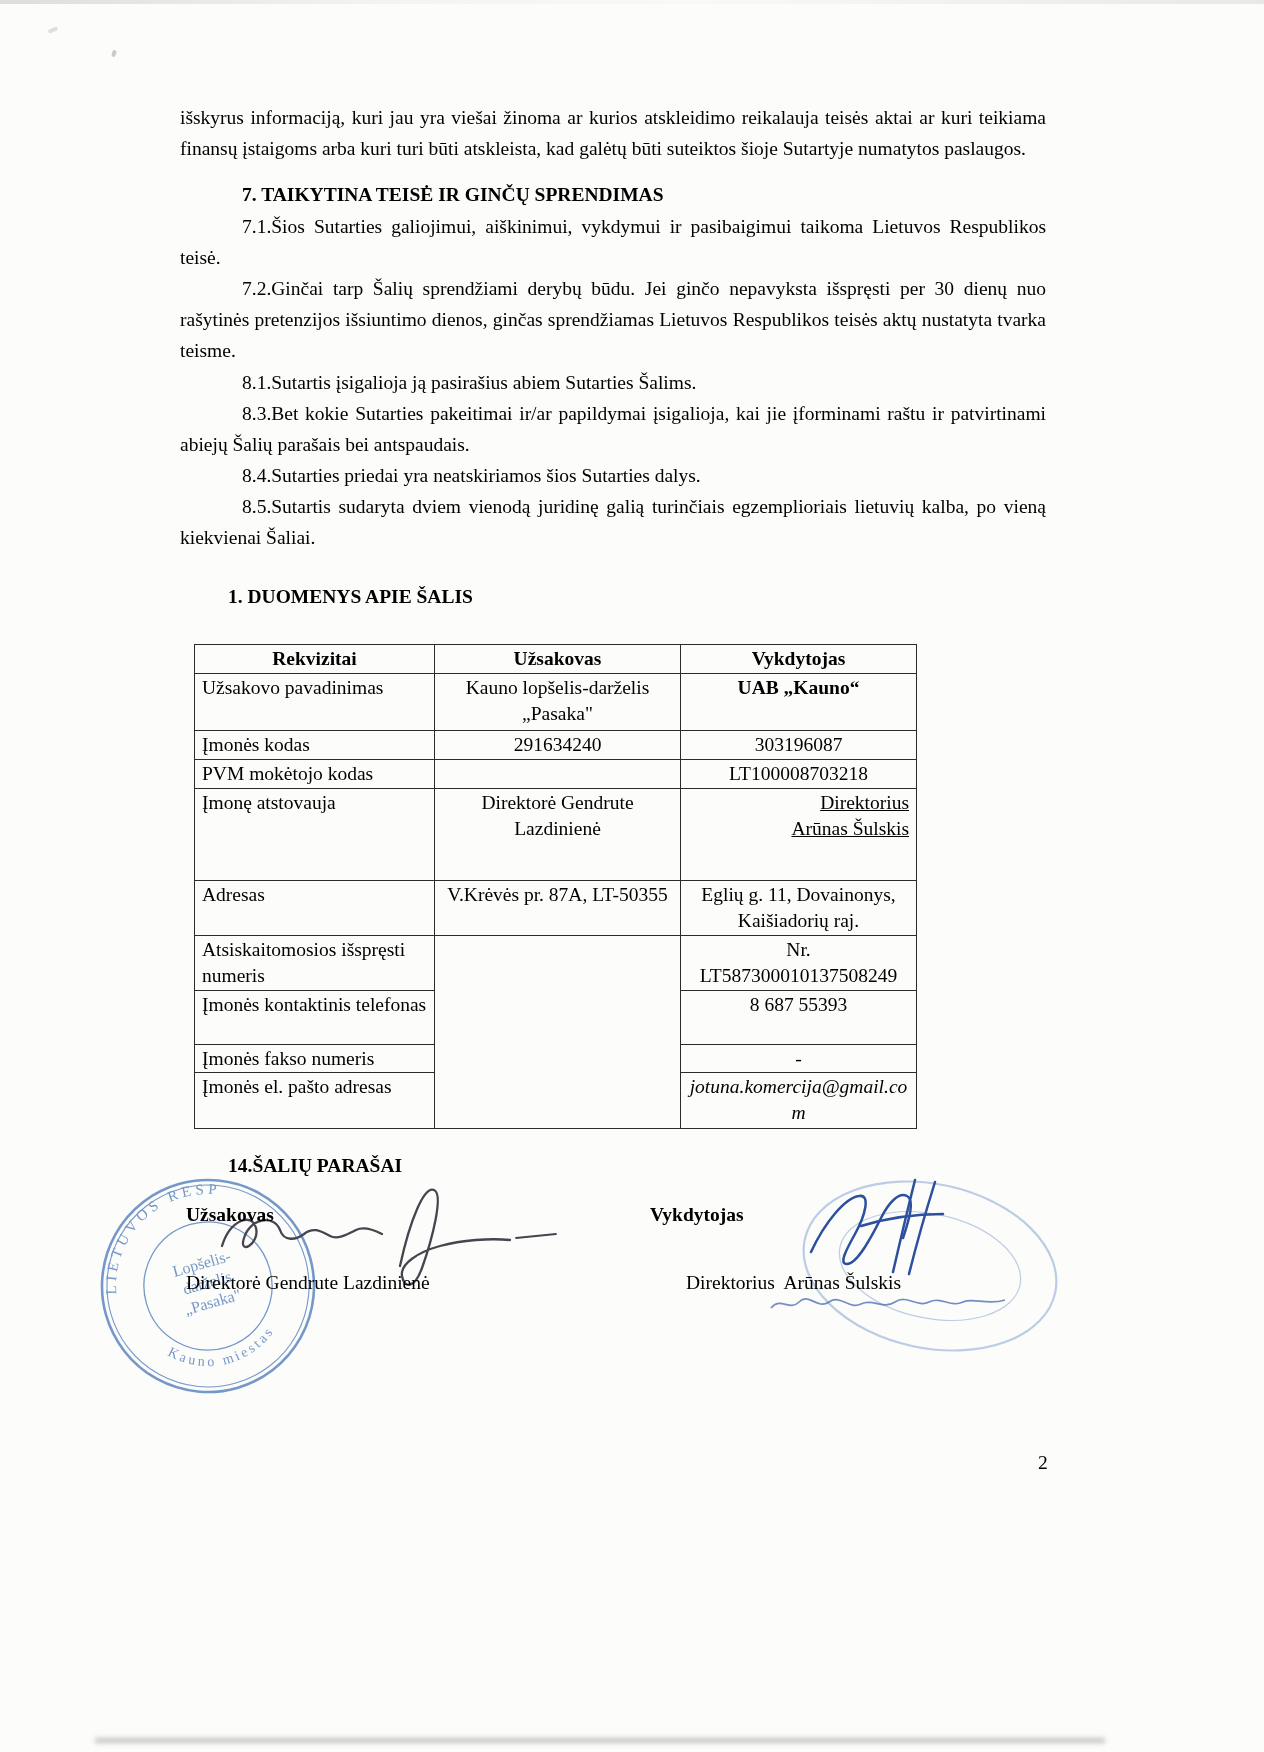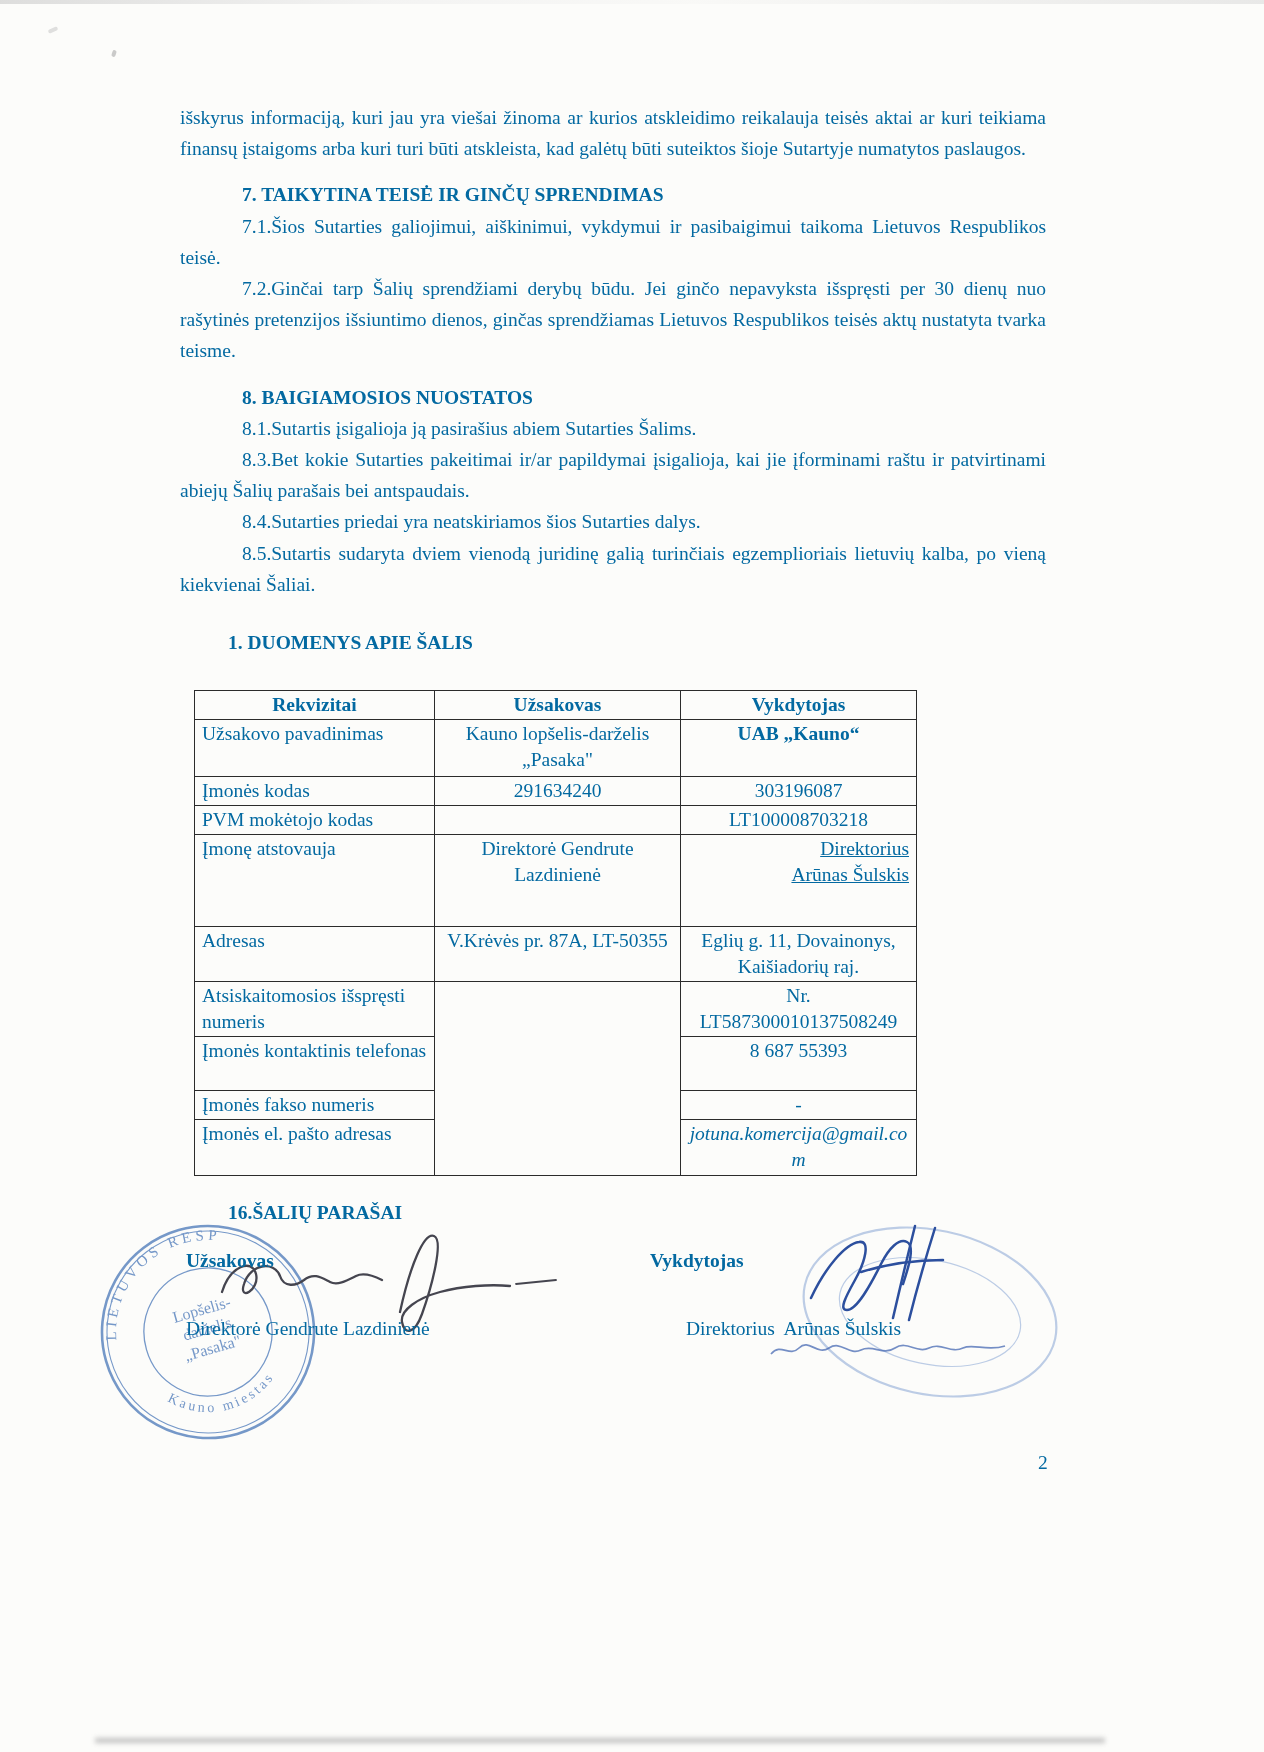--- a/index.html
+++ b/index.html
@@ -3,21 +3,21 @@
 <meta charset="utf-8">
 <style>
   * { box-sizing: border-box; }
   html, body { margin: 0; padding: 0; background: #9a9a9a; }
   .page {
     position: relative;
     width: 1264px; height: 1752px;
     margin: 0 auto;
     background: #fcfcfa;
     font-family: "Liberation Serif", serif;
-    color: #0369a1;
+    color: #000000;
     overflow: hidden;
   }
   .scan-top {
     position: absolute; top: 0; left: 0; width: 100%; height: 4px;
     background: linear-gradient(to right, #c4c4c4, #ececec 30%, #f6f6f4 55%, #d8d8d8 100%);
     opacity: .55;
   }
   .scan-bottom {
     position: absolute; top: 1738px; left: 95px; width: 1010px; height: 5px;
     background: #b5b5b5; filter: blur(2.5px); opacity: .8;
@@ -94,21 +94,20 @@
   <div class="scan-mark-2"></div>
 
   <div class="content">
 
     <p class="para">išskyrus informaciją, kuri jau yra viešai žinoma ar kurios atskleidimo reikalauja teisės aktai ar kuri teikiama finansų įstaigoms arba kuri turi būti atskleista, kad galėtų būti suteiktos šioje Sutartyje numatytos paslaugos.</p>
 
     <div class="heading h7">7.  TAIKYTINA TEISĖ IR GINČŲ SPRENDIMAS</div>
     <p class="para ind">7.1.Šios Sutarties galiojimui, aiškinimui, vykdymui ir pasibaigimui taikoma Lietuvos Respublikos teisė.</p>
     <p class="para ind">7.2.Ginčai tarp Šalių sprendžiami derybų būdu. Jei ginčo nepavyksta išspręsti per 30 dienų nuo rašytinės pretenzijos išsiuntimo dienos, ginčas sprendžiamas Lietuvos Respublikos teisės aktų nustatyta tvarka teisme.</p>
 
-    <div class="heading h8">8. BAIGIAMOSIOS NUOSTATOS</div>
     <p class="para ind">8.1.Sutartis įsigalioja ją pasirašius abiem Sutarties Šalims.</p>
     <p class="para ind">8.3.Bet kokie Sutarties pakeitimai ir/ar papildymai įsigalioja, kai jie įforminami raštu ir patvirtinami abiejų Šalių parašais bei antspaudais.</p>
     <p class="para ind">8.4.Sutarties priedai yra neatskiriamos šios Sutarties dalys.</p>
     <p class="para ind">8.5.Sutartis sudaryta dviem vienodą juridinę galią turinčiais egzemplioriais lietuvių kalba, po vieną kiekvienai Šaliai.</p>
 
     <div class="heading h9">1. DUOMENYS APIE ŠALIS</div>
 
     <table class="dtable">
       <colgroup>
           <col class="c1">
@@ -161,21 +160,21 @@
         <td class="lab">Įmonės fakso numeris</td>
         <td class="vyk">-</td>
       </tr>
       <tr class="r9">
         <td class="lab">Įmonės el. pašto adresas</td>
         <td class="vyk wrap">jotuna.komercija@gmail.com</td>
       </tr>
     </tbody>
       </table>
 
-    <div class="heading h10">16.ŠALIŲ PARAŠAI</div>
+    <div class="heading h10">14.ŠALIŲ PARAŠAI</div>
 
     <div class="sig-area">
 
       <svg class="stamp-l" width="240" height="240" viewBox="0 0 240 240">
         <g transform="rotate(-16 120 120)" opacity="0.72">
           <circle cx="120" cy="120" r="106" fill="none" stroke="#4272b6" stroke-width="2.6"></circle>
           <circle cx="120" cy="120" r="101" fill="none" stroke="#4272b6" stroke-width="1.1"></circle>
           <circle cx="120" cy="120" r="64" fill="none" stroke="#4272b6" stroke-width="1.3"></circle>
           <defs>
             <path id="arcTop" d="M 28,120 A 92,92 0 0 1 212,120"></path>

